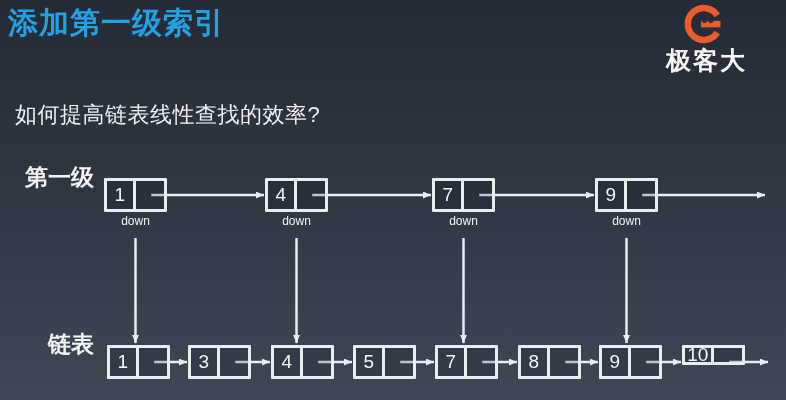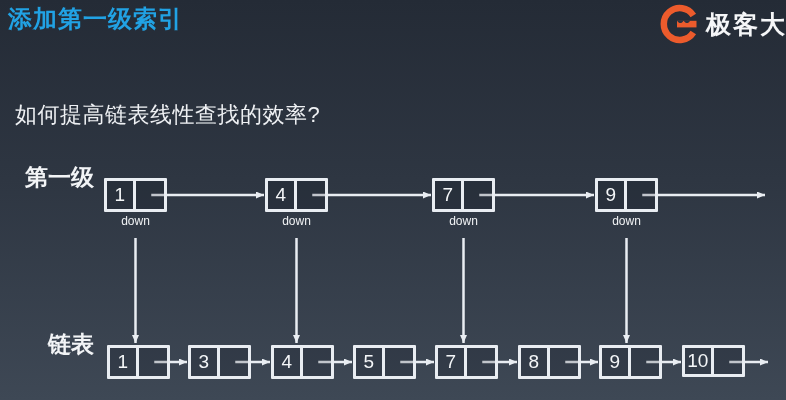--- a/index.html
+++ b/index.html
@@ -3,23 +3,23 @@
 <meta charset="utf-8">
 <style>
   html,body { margin:0; padding:0; background:#10151d; }
   .stage {
     position:relative; width:786px; height:400px; overflow:hidden;
     background:linear-gradient(180deg,#242b36 0%, #2e3642 45%, #3e4855 100%);
     font-family:"Liberation Sans","DejaVu Sans",sans-serif;
   }
   .title {
     position:absolute; left:8px; top:3px; margin:0;
-    font-size:24px; font-weight:bold; letter-spacing:1px; color:#21a2e4;
+    font-size:30px; font-weight:bold; letter-spacing:1px; color:#21a2e4;
   }
-  .logo { position:absolute; left:660px; top:4px; display:flex; align-items:center; }
+  .logo { position:absolute; left:660px; top:4px; display:flex; align-items:center;flex-direction:column; }
   .logo-text {
     margin-left:6px; font-size:25px; font-weight:bold; color:#f5f6f8;
     letter-spacing:2px; white-space:nowrap;
   }
   .question {
     position:absolute; left:15px; top:100px; margin:0;
     font-size:22px; color:#eef0f3; letter-spacing:0.5px;
   }
   .row-label {
     position:absolute; left:6px; width:88px; text-align:right;
@@ -132,21 +132,21 @@
         <span class="ptr"></span>
       </div>
       <div class="node" style="left: 518px; top: 345px; width: 63px; height: 34px;">
         <span class="val">8</span>
         <span class="ptr"></span>
       </div>
       <div class="node" style="left: 599px; top: 345px; width: 63px; height: 34px;">
         <span class="val">9</span>
         <span class="ptr"></span>
       </div>
-      <div class="node" style="left: 682px; top: 345px; width: 63px; height: 32px;">
+      <div class="node" style="left: 682px; top: 345px; width: 63px; height: 20px;">
         <span class="val">10</span>
         <span class="ptr"></span>
       </div>
       <div class="down-label" style="left: 104px; top: 214px; width: 63px;">down</div>
       <div class="down-label" style="left: 265px; top: 214px; width: 63px;">down</div>
       <div class="down-label" style="left: 432px; top: 214px; width: 63px;">down</div>
       <div class="down-label" style="left: 595px; top: 214px; width: 63px;">down</div>
     </div>
 
 </div>

